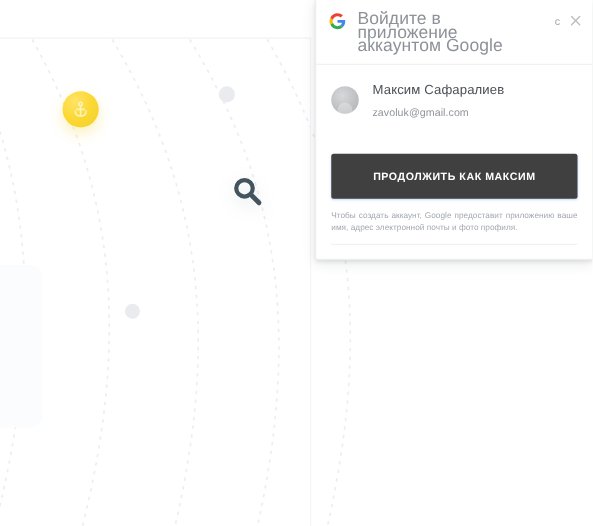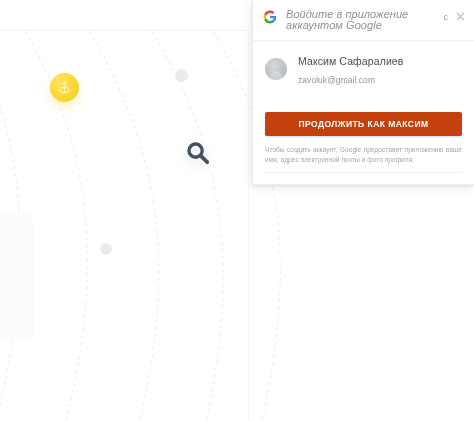--- a/index.html
+++ b/index.html
@@ -148,27 +148,26 @@
     flex: 0 0 auto;
     width: 14px;
     height: 14px;
     margin-top: 1px;
     margin-right: 9px;
   }
   .gsi-glogo svg { display: block; }
 
   .gsi-title {
     flex: 1 1 auto;
-    font-size: 11px;
+    font-size: 14px;
     line-height: 11px;
     color: #8d9299;
     letter-spacing: 0.05px;
     padding-right: 4px;
     max-width: 128px;
-    font-style: italic;
   }
 
   .gsi-title-tail {
     position: absolute;
     right: 26px;
     top: 12px;
     font-size: 8.5px;
     line-height: 11px;
     color: #9ea3a9;
   }
@@ -231,28 +230,28 @@
     color: #90959b;
     letter-spacing: 0.05px;
     white-space: nowrap;
   }
 
   .gsi-continue {
     display: block;
     width: 100%;
     border: none;
     outline: none;
-    background: #c2410c;
+    background: #404040;
     color: #ffffff;
     font-family: "Liberation Sans", sans-serif;
     font-size: 8.5px;
     font-weight: bold;
     letter-spacing: 0.45px;
     line-height: 1;
-    height: 24px;
+    height: 36px;
     border-radius: 2px;
     cursor: pointer;
     box-shadow: 0 1px 2px rgba(59,127,240,0.28);
     padding: 0;
   }
 
   .gsi-disclaimer {
     margin-top: 9px;
     font-size: 6.6px;
     line-height: 9.6px;

